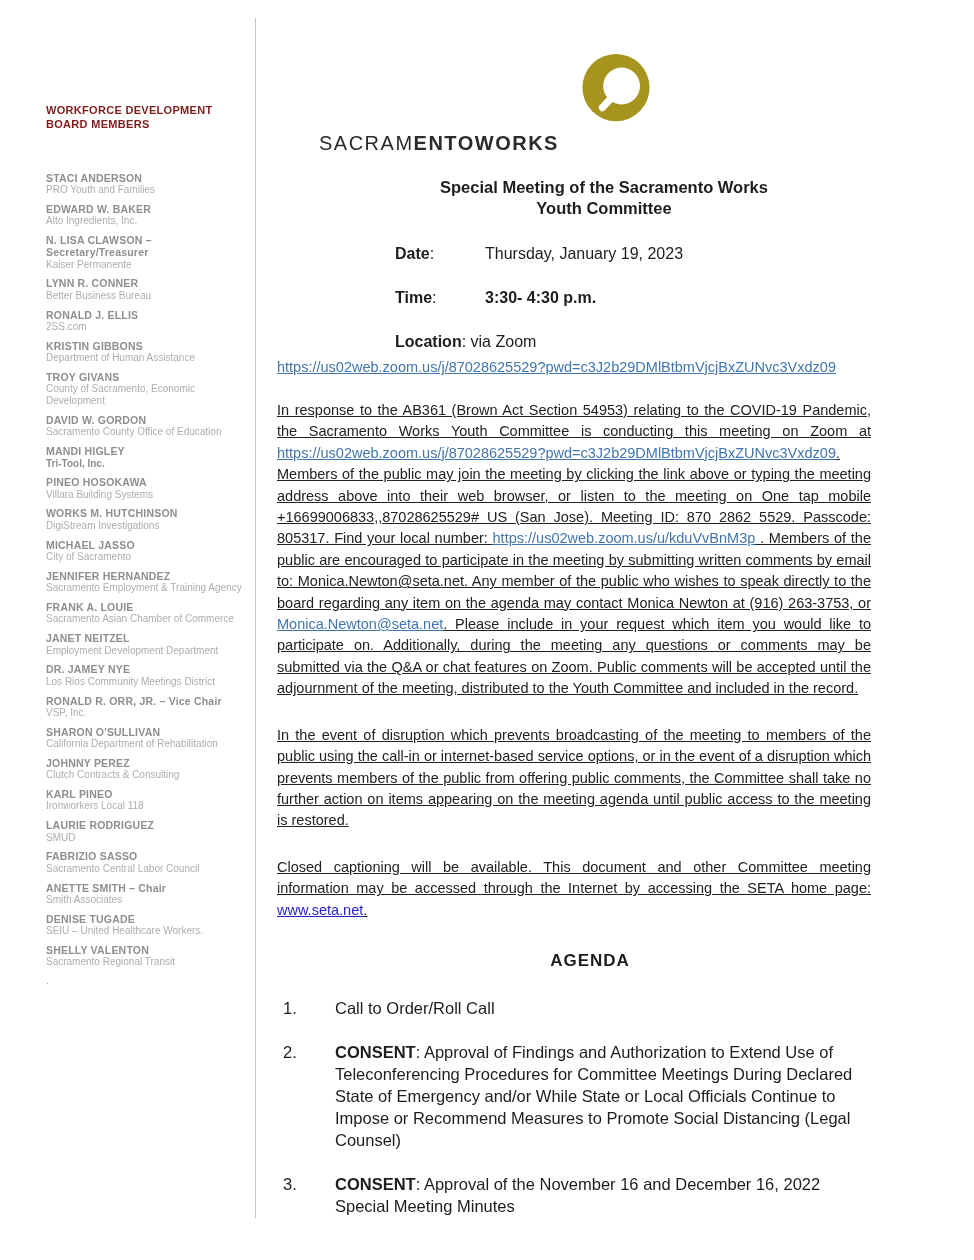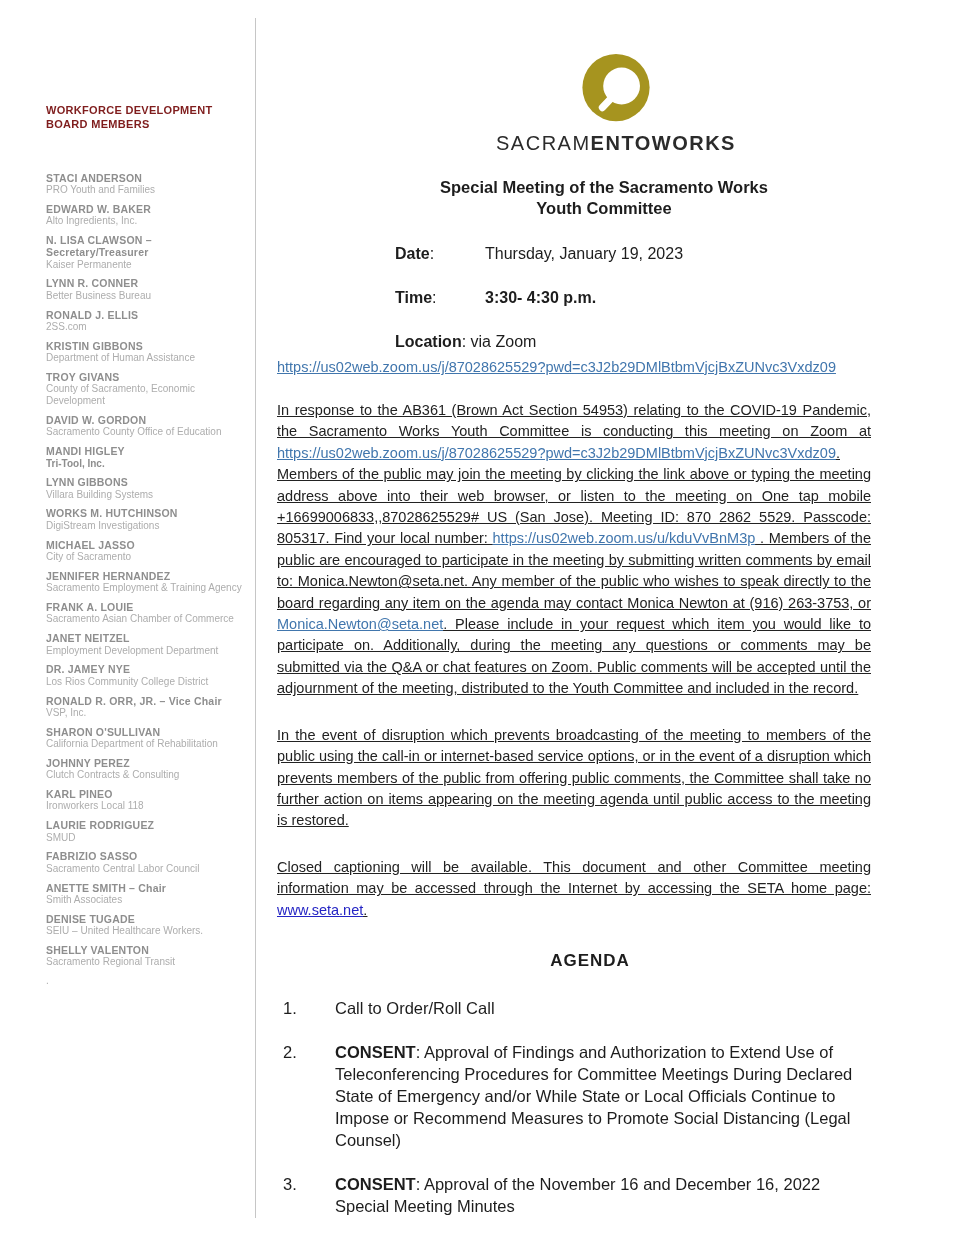--- a/index.html
+++ b/index.html
@@ -10,21 +10,21 @@
   .sb-header{font-size:11px;font-weight:bold;color:#7f1d1d;line-height:1.3;letter-spacing:.3px;margin-bottom:40px;}
   .member{margin-bottom:7px;line-height:1.18;}
   .m-name{font-size:10.5px;font-weight:bold;color:#8e8e8e;letter-spacing:.2px;}
   .m-org{font-size:10px;color:#adadad;}
   .m-org.bold{font-weight:bold;color:#8e8e8e;}
   .sb-dot{font-size:10px;color:#adadad;margin-top:6px;}
   
   .divider{position:absolute;left:255px;top:18px;width:1px;height:1200px;background:#c6c6c6;}
   
   .main{position:absolute;left:277px;top:0;width:594px;}
-  .logo-wrap{margin-top:50px;text-align:center;position:relative;left:42px;}
+  .logo-wrap{margin-top:50px;text-align:left;position:relative;left:42px;}
   .ring{width:80px;height:80px;display:block;margin:0 auto;}
   .logo-text{font-size:20px;letter-spacing:1.5px;color:#2b2b2b;margin-top:2px;}
   .logo-text .lt-light{font-weight:normal;}
   .logo-text .lt-bold{font-weight:bold;}
   .title{margin-top:22px;text-align:center;position:relative;left:30px;
          font-size:16.5px;font-weight:bold;line-height:21px;}
   .meta{margin-top:26px;}
   .meta-row{margin-bottom:26px;padding-left:118px;font-size:16px;display:flex;}
   .meta-label{font-weight:bold;width:90px;flex:0 0 auto;}
   .meta-label .colon{font-weight:normal;}
@@ -83,21 +83,21 @@
         </div>
         <div class="member">
           <div class="m-name">DAVID W. GORDON</div>
           <div class="m-org">Sacramento County Office of Education</div>
         </div>
         <div class="member">
           <div class="m-name">MANDI HIGLEY</div>
           <div class="m-org bold">Tri-Tool, Inc.</div>
         </div>
         <div class="member">
-          <div class="m-name">LYNN GIBBONS</div>
+          <div class="m-name">PINEO HOSOKAWA</div>
           <div class="m-org">Villara Building Systems</div>
         </div>
         <div class="member">
           <div class="m-name">WORKS M. HUTCHINSON</div>
           <div class="m-org">DigiStream Investigations</div>
         </div>
         <div class="member">
           <div class="m-name">MICHAEL JASSO</div>
           <div class="m-org">City of Sacramento</div>
         </div>
@@ -108,21 +108,21 @@
         <div class="member">
           <div class="m-name">FRANK A. LOUIE</div>
           <div class="m-org">Sacramento Asian Chamber of Commerce</div>
         </div>
         <div class="member">
           <div class="m-name">JANET NEITZEL</div>
           <div class="m-org">Employment Development Department</div>
         </div>
         <div class="member">
           <div class="m-name">DR. JAMEY NYE</div>
-          <div class="m-org">Los Rios Community College District</div>
+          <div class="m-org">Los Rios Community Meetings District</div>
         </div>
         <div class="member">
           <div class="m-name">RONALD R. ORR, JR. – Vice Chair</div>
           <div class="m-org">VSP, Inc.</div>
         </div>
         <div class="member">
           <div class="m-name">SHARON O'SULLIVAN</div>
           <div class="m-org">California Department of Rehabilitation</div>
         </div>
         <div class="member">

